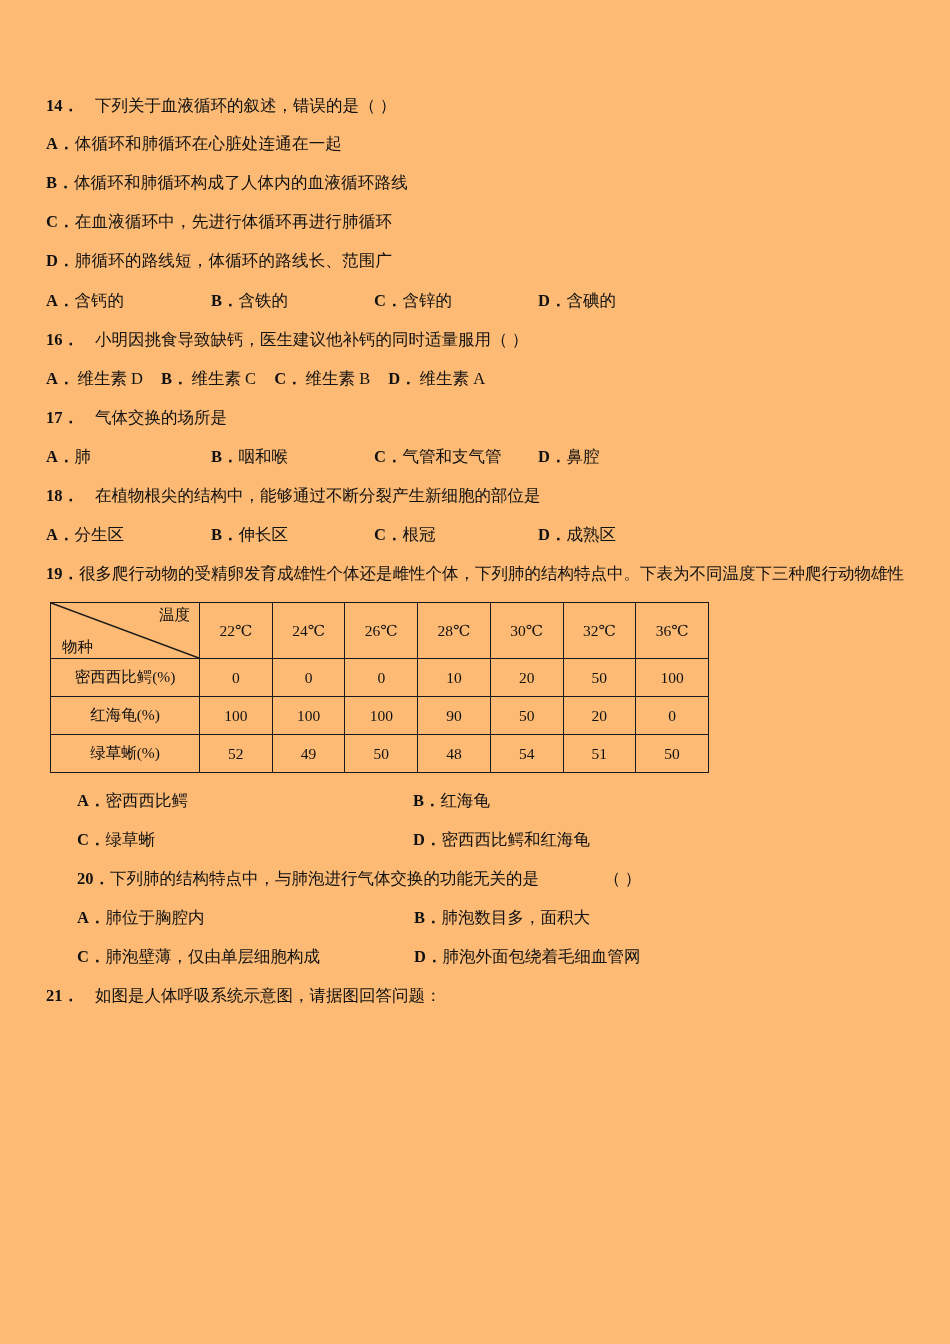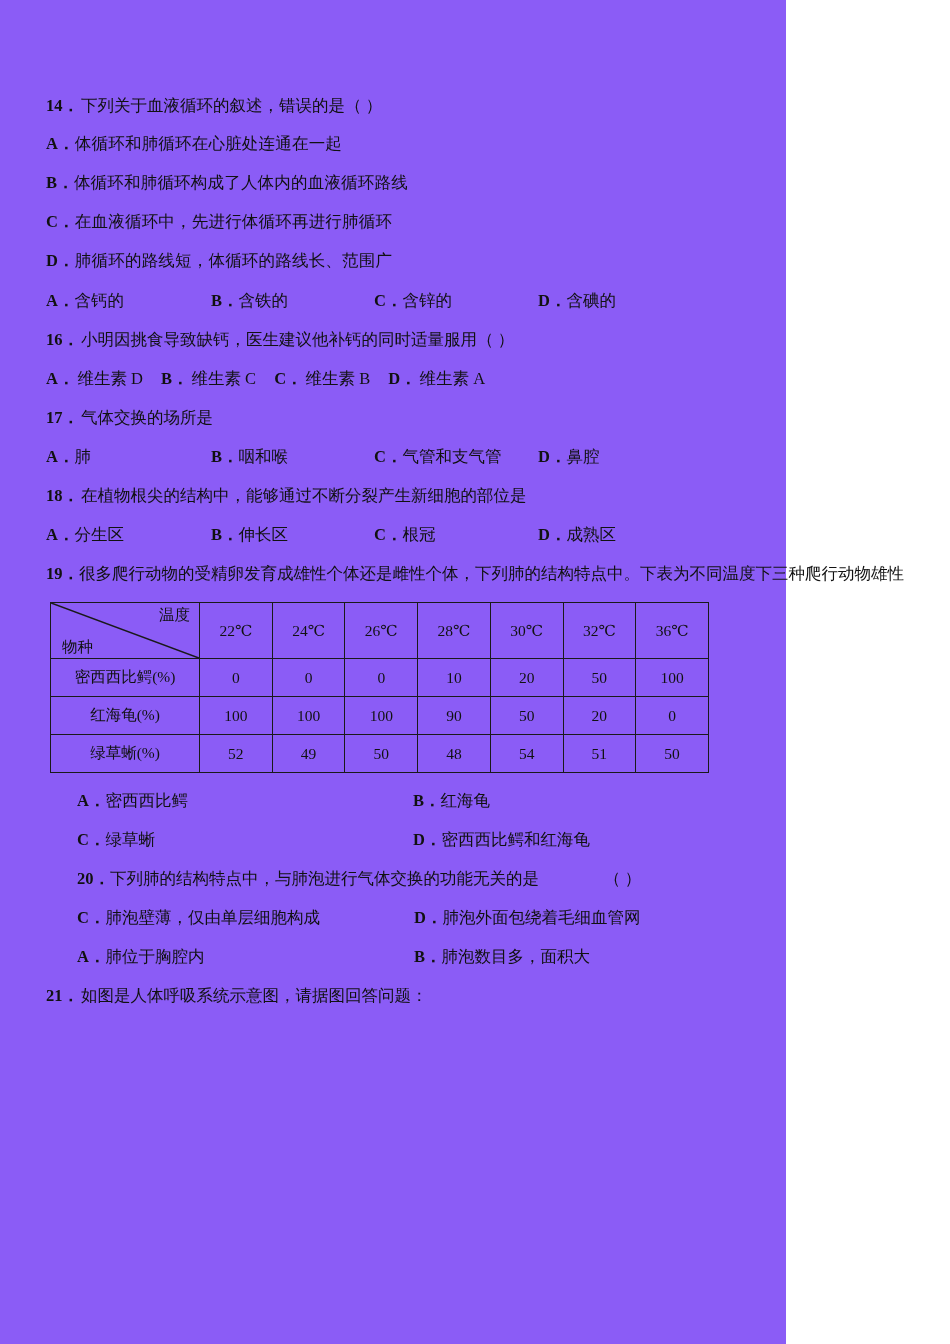--- a/index.html
+++ b/index.html
@@ -12,23 +12,23 @@
     width: 950px;
     height: 1344px;
     position: relative;
     font-family: "Liberation Serif", "DejaVu Serif", serif;
     color: #111111;
     overflow: hidden;
   }
   .page {
     position: absolute;
     left: 0; top: 0;
-    width: 786px;
+    width: 950px;
     height: 1344px;
-    background: #8b5cf6;
+    background: #fdba74;
   }
   .content {
     position: absolute;
     left: 46px;
     top: 86px;
     width: 872px;
   }
 
   
   .qline {
@@ -46,21 +46,21 @@
   .opt-letter { font-weight: 700; }
 
   
   .stem {
     font-size: 16.5px;
     height: 39px;
     display: flex;
     align-items: center;
     white-space: nowrap;
   }
-  .stem .txt { margin-left: 2px; }
+  .stem .txt { margin-left: 16px; }
 
   
   .stem-multi {
     font-size: 16.5px;
     line-height: 39px;
     width: 872px;
   }
 
   
   .col-a { position: absolute; left: 0px; }
@@ -299,27 +299,27 @@
     <div class="opts2">
       <span class="c2-left"><span class="opt-letter">C．</span><span class="lbl">绿草蜥</span></span>
       <span class="c2-right-19"><span class="opt-letter">D．</span><span class="lbl">密西西比鳄和红海龟</span></span>
     </div>
 
     <div class="opts2">
       <span class="c2-left"><span class="stem-num">20．</span><span class="txt">下列肺的结构特点中，与肺泡进行气体交换的功能无关的是</span></span>
       <span style="left:527px;">（ ）</span>
     </div>
     <div class="opts2">
+      <span class="c2-left"><span class="opt-letter">A．</span><span class="lbl">肺位于胸腔内</span></span>
+      <span class="c2-right-20"><span class="opt-letter">B．</span><span class="lbl">肺泡数目多，面积大</span></span>
+    </div>
+    <div class="opts2">
       <span class="c2-left"><span class="opt-letter">C．</span><span class="lbl">肺泡壁薄，仅由单层细胞构成</span></span>
       <span class="c2-right-20"><span class="opt-letter">D．</span><span class="lbl">肺泡外面包绕着毛细血管网</span></span>
     </div>
-    <div class="opts2">
-      <span class="c2-left"><span class="opt-letter">A．</span><span class="lbl">肺位于胸腔内</span></span>
-      <span class="c2-right-20"><span class="opt-letter">B．</span><span class="lbl">肺泡数目多，面积大</span></span>
-    </div>
 
     <div class="stem">
       <span class="stem-num">21．</span>
         <span class="txt">如图是人体呼吸系统示意图，请据图回答问题：</span>
     </div>
 
   </div>
 </div>
 
 </body></html>

